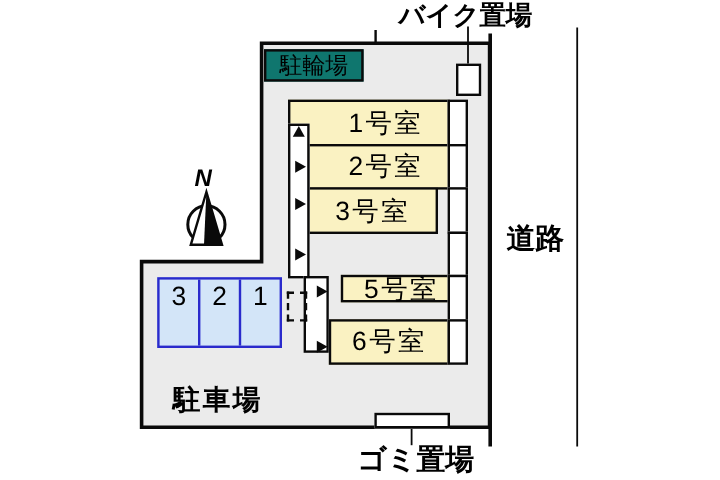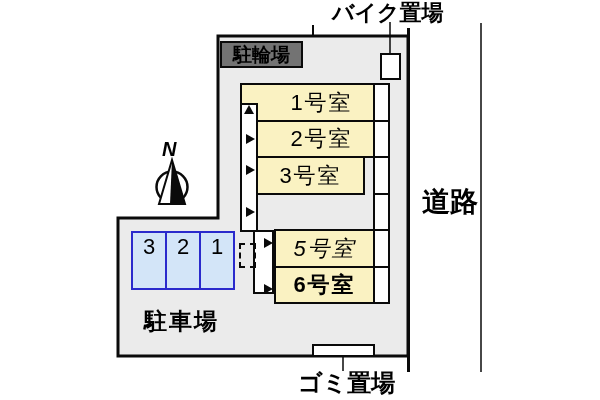--- a/index.html
+++ b/index.html
@@ -19,23 +19,23 @@
   .compass-needle-fill{fill:var(--line);}
   .abs{position:absolute;box-sizing:border-box;}
   .room{
     background:var(--room-fill);border:2px solid var(--line);
     display:flex;align-items:center;justify-content:center;
     font-size:22px;letter-spacing:2px;z-index:1;
   }
   .strip{background:#fff;border:2px solid var(--line);z-index:1;}
   .corridor{background:#fff;border:2px solid var(--line);z-index:2;}
   .label-box{
-    background:#737373;border:2px solid var(--line);
+    background:#0f766e;border:2px solid var(--line);
     display:flex;align-items:center;justify-content:center;
-    font-size:19px;font-weight:bold;z-index:3;
+    font-size:19px;font-weight:normal;z-index:3;
   }
   .small-rect{background:#fff;border:2px solid var(--line);z-index:2;}
   .dashed-box{border:2px dashed var(--line);background:transparent;z-index:2;}
   .free-label{position:absolute;font-weight:bold;white-space:nowrap;z-index:4;}
   .tri{position:absolute;width:0;height:0;z-index:3;}
   .tri-up{border-left:5px solid transparent;border-right:5px solid transparent;border-bottom:9px solid var(--line);}
   .tri-right{border-top:5px solid transparent;border-bottom:5px solid transparent;border-left:9px solid var(--line);}
   .parking{
     background:var(--parking-fill);border:2px solid var(--parking-border);
     display:flex;z-index:1;
@@ -76,22 +76,22 @@
 
   <div class="abs label-box" style="left:220px;top:41px;width:83px;height:27px;">駐輪場</div>
 
   <div class="abs small-rect" style="left:380px;top:53px;width:21px;height:27px;"></div>
 
   <div class="free-label" style="left:332px;top:-2px;font-size:22px;">バイク置場</div>
 
   <div class="abs room" style="left:240px;top:83px;width:135px;height:39px;padding-left:28px;">1号室</div>
   <div class="abs room" style="left:256px;top:120px;width:131px;height:38px;">2号室</div>
   <div class="abs room" style="left:256px;top:156px;width:109px;height:39px;">3号室</div>
-  <div class="abs room" style="left:274px;top:229px;width:101px;height:39px;font-style:italic;">5号室</div>
-  <div class="abs room" style="left:274px;top:266px;width:101px;height:38px;font-weight:bold;">6号室</div>
+  <div class="abs room" style="left:284px;top:229px;width:101px;height:23px;">5号室</div>
+  <div class="abs room" style="left:274px;top:266px;width:101px;height:38px;">6号室</div>
 
   <div class="abs strip" style="left:373px;top:83px;width:17px;height:39px;"></div>
   <div class="abs strip" style="left:373px;top:120px;width:17px;height:38px;"></div>
   <div class="abs strip" style="left:373px;top:156px;width:17px;height:39px;"></div>
   <div class="abs strip" style="left:373px;top:193px;width:17px;height:38px;"></div>
   <div class="abs strip" style="left:373px;top:229px;width:17px;height:39px;"></div>
   <div class="abs strip" style="left:373px;top:266px;width:17px;height:38px;"></div>
 
   <div class="abs corridor" style="left:240px;top:103px;width:18px;height:129px;"></div>
   <div class="abs corridor" style="left:253px;top:230px;width:21px;height:64px;"></div>
@@ -104,21 +104,21 @@
   <div class="tri tri-right" style="left:264px;top:284px;"></div>
 
   <div class="abs dashed-box" style="left:239px;top:243px;width:17px;height:25px;"></div>
 
   <div class="abs parking" style="left:131px;top:231px;width:104px;height:59px;">
     <div class="parking-cell">3</div>
     <div class="parking-cell">2</div>
     <div class="parking-cell">1</div>
   </div>
 
-  <div class="free-label" style="left:144px;top:306px;font-size:23px;letter-spacing:2px;font-family:Liberation Mono, monospace;">駐車場</div>
+  <div class="free-label" style="left:144px;top:318px;font-size:23px;letter-spacing:2px;font-family:Liberation Mono, monospace;">駐車場</div>
 
   <div class="abs small-rect" style="left:312px;top:344px;width:63px;height:13px;"></div>
 
   <div class="free-label" style="left:298px;top:367px;font-size:24px;">ゴミ置場</div>
 
-  <div class="free-label" style="left:422px;top:183px;font-size:28px;">道路</div>
+  <div class="free-label" style="left:422px;top:183px;font-size:24px;">道路</div>
 
 </div>
 
 </body></html>

